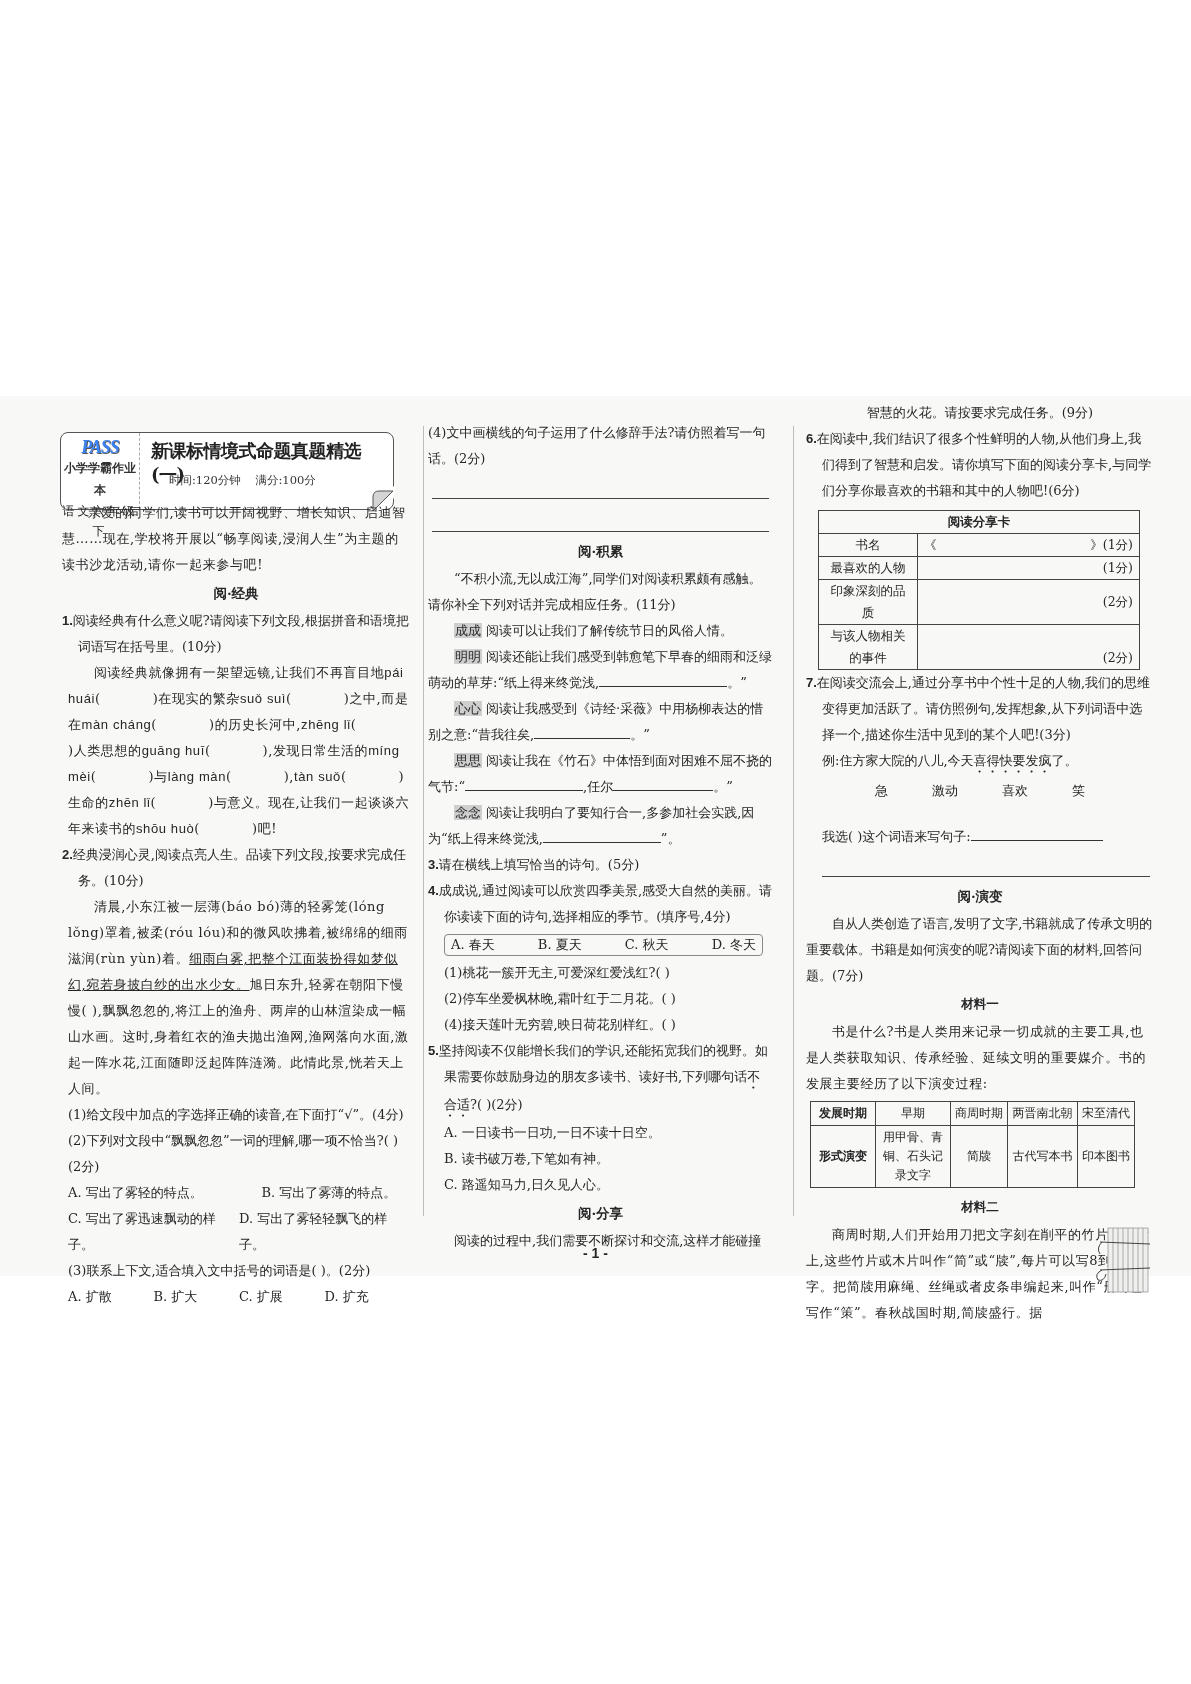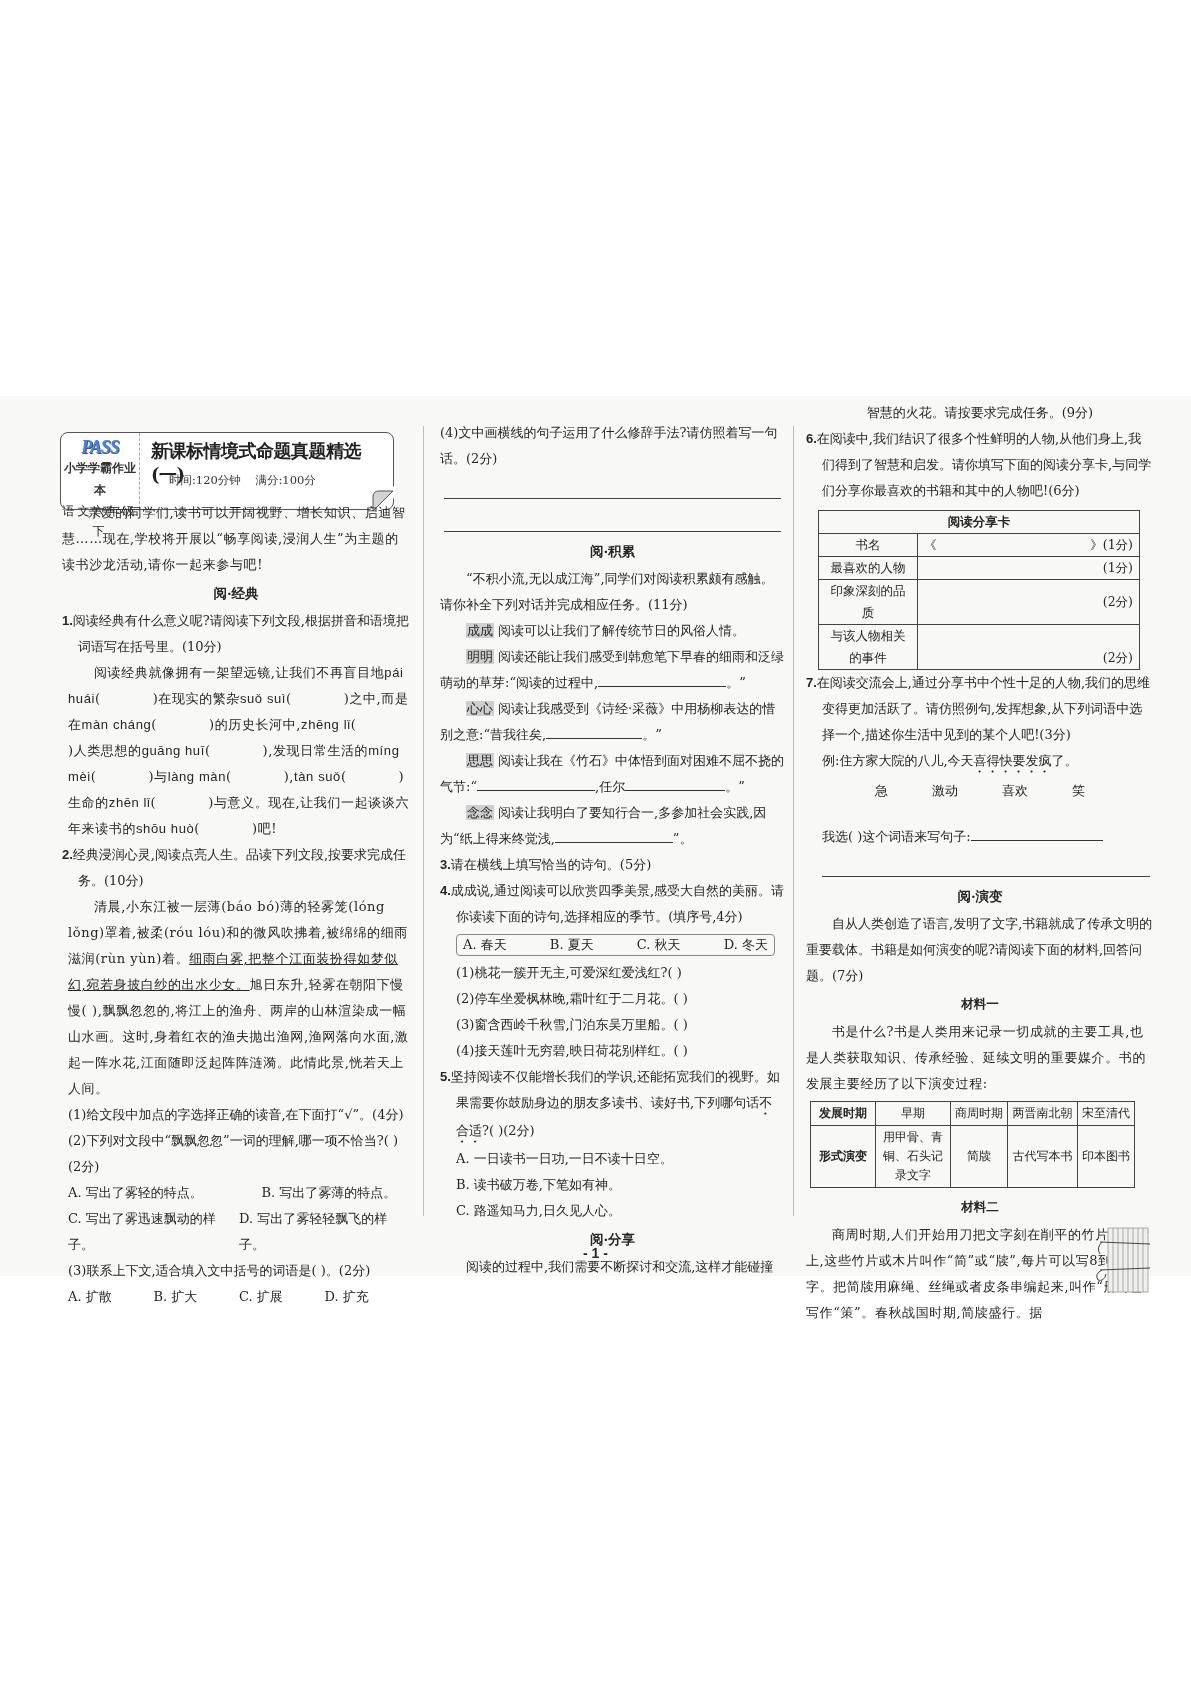--- a/index.html
+++ b/index.html
@@ -1,21 +1,21 @@
 <!DOCTYPE html>
 <html><head>
 <meta charset="utf-8">
 <style>
   html, body { margin:0; padding:0; }
   body { width:1191px; height:1684px; background:#ffffff; position:relative; overflow:hidden;
          font-family:"DejaVu Serif","Liberation Serif",serif; color:#262626; }
   .sheet { position:absolute; left:0; top:396px; width:1191px; height:880px; background:#f8f8f7; }
   .col { position:absolute; top:0; font-size:13px; line-height:26px; }
   .c1 { left:62px; width:348px; }
-  .c2 { left:440px; width:345px; }
+  .c2 { left:428px; width:345px; }
   .c3 { left:806px; width:348px; }
   .vline { position:absolute; top:30px; width:1px; background:#bdbdbd; }
   p { margin:0; }
   .ind { text-indent:26px; }
   .q { padding-left:16px; text-indent:-16px; }
   .q b.n { font-family:"Liberation Sans",sans-serif; }
   .sec { text-align:center; font-weight:bold; font-size:13.5px; margin:2px 0; }
   .kai { font-family:"DejaVu Serif",serif; letter-spacing:0.6px; }
   .py { font-family:"Liberation Sans",sans-serif; }
   .blank { display:inline-block; border-bottom:1px solid #333; height:16px; vertical-align:baseline; }
@@ -131,35 +131,34 @@
     </div>
   </div>
 
   <div class="col c2" style="top:24px;">
     <p>(4)文中画横线的句子运用了什么修辞手法?请仿照着写一句话。(2分)</p>
     <div class="ansline"></div>
     <div class="ansline"></div>
     <p class="sec">阅·积累</p>
     <p class="ind">“不积小流,无以成江海”,同学们对阅读积累颇有感触。请你补全下列对话并完成相应任务。(11分)</p>
     <p class="ind"><span class="hl">成成</span><span>阅读可以让我们了解传统节日的风俗人情。</span></p>
-    <p class="ind"><span class="hl">明明</span><span>阅读还能让我们感受到韩愈笔下早春的细雨和泛绿萌动的草芽:“阅读的过程中,</span><span class="blank" style="width:128px;"></span><span>。”</span></p>
+    <p class="ind"><span class="hl">明明</span><span>阅读还能让我们感受到韩愈笔下早春的细雨和泛绿萌动的草芽:“纸上得来终觉浅,</span><span class="blank" style="width:128px;"></span><span>。”</span></p>
     <p class="ind"><span class="hl">心心</span><span>阅读让我感受到《诗经·采薇》中用杨柳表达的惜别之意:“昔我往矣,</span><span class="blank" style="width:96px;"></span><span>。”</span></p>
     <p class="ind"><span class="hl">思思</span><span>阅读让我在《竹石》中体悟到面对困难不屈不挠的气节:“</span><span class="blank" style="width:118px;"></span><span>,任尔</span><span class="blank" style="width:100px;"></span><span>。”</span></p>
     <p class="ind"><span class="hl">念念</span><span>阅读让我明白了要知行合一,多参加社会实践,因为“纸上得来终觉浅,</span><span class="blank" style="width:118px;"></span><span>”。</span></p>
     <p class="q"><b class="n">3.</b><span>请在横线上填写恰当的诗句。(5分)</span></p>
     <p class="q"><b class="n">4.</b><span>成成说,通过阅读可以欣赏四季美景,感受大自然的美丽。请你读读下面的诗句,选择相应的季节。(填序号,4分)</span></p>
     <div class="seasons">
       <span>A. 春天</span>
       <span>B. 夏天</span>
       <span>C. 秋天</span>
       <span>D. 冬天</span>
     </div>
     <p style="padding-left:16px;">(1)桃花一簇开无主,可爱深红爱浅红?(      )</p>
     <p style="padding-left:16px;">(2)停车坐爱枫林晚,霜叶红于二月花。(      )</p>
-    <p style="padding-left:16px;">(3)窗含西岭千秋雪,门泊东吴万里船。(      )</p>
     <p style="padding-left:16px;">(4)接天莲叶无穷碧,映日荷花别样红。(      )</p>
     <p class="q"><b class="n">5.</b><span>坚持阅读不仅能增长我们的学识,还能拓宽我们的视野。如果需要你鼓励身边的朋友多读书、读好书,下列哪句话</span><span class="dotted">不合适</span><span>?(      )(2分)</span></p>
     <p style="padding-left:16px;">A. 一日读书一日功,一日不读十日空。</p>
     <p style="padding-left:16px;">B. 读书破万卷,下笔如有神。</p>
     <p style="padding-left:16px;">C. 路遥知马力,日久见人心。</p>
     <p class="sec">阅·分享</p>
     <p class="ind" style="height:26px;overflow:hidden;">阅读的过程中,我们需要不断探讨和交流,这样才能碰撞出智慧的火花。请按要求完成任务。(9分)</p>
   </div>
 
   <div class="col c3" style="top:4px;">

